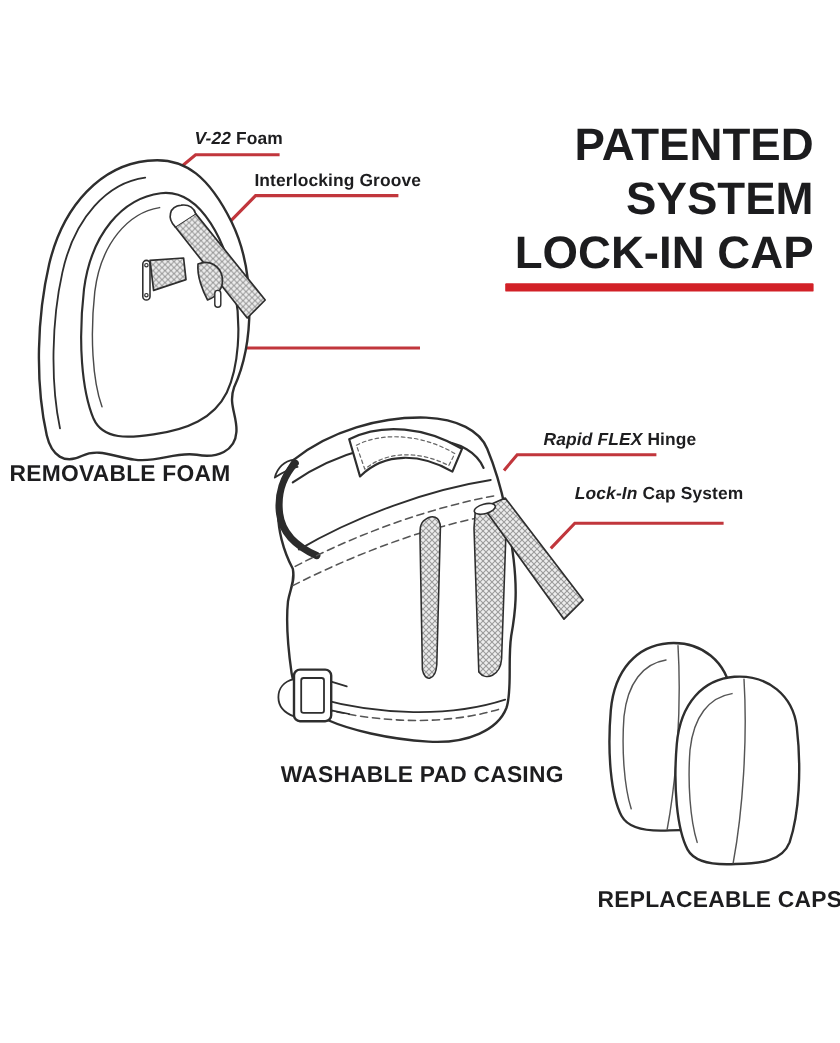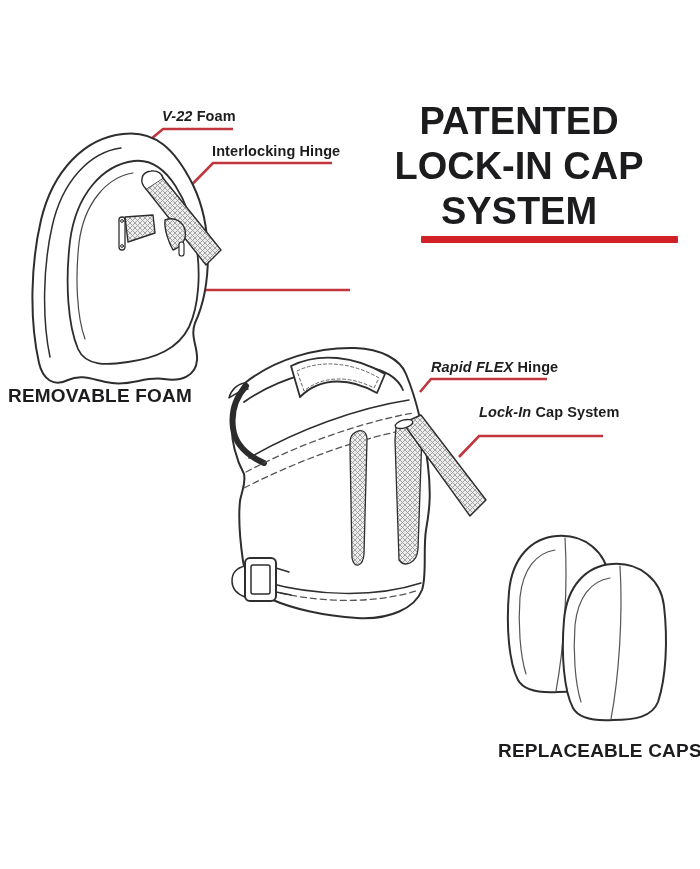--- a/index.html
+++ b/index.html
@@ -2,21 +2,21 @@
 <html><head>
 <meta charset="utf-8">
 <style>
   html,body{margin:0;padding:0;background:#fff;}
   #page{
     position:relative;width:700px;height:869px;background:#ffffff;overflow:hidden;
     font-family:"Liberation Sans", sans-serif;color:#1c1c1e;
   }
   .abs{position:absolute;}
   #title{
-    left:360px;top:99px;width:318px;text-align:center;
+    left:360px;top:99px;width:318px;text-align:right;
     font-size:38px;line-height:45px;font-weight:bold;color:#1c1c1e;
     letter-spacing:0px;
   }
   #title-underline{
     left:421px;top:236px;width:257px;height:7px;background:#d22127;border-radius:1px;
   }
   .callout{
     font-size:14.5px;font-weight:bold;color:#1d1d1f;white-space:nowrap;letter-spacing:0.1px;
   }
   .callout .em{font-style:italic;}
@@ -108,34 +108,35 @@
       <path stroke-width="1.2" stroke="#555555" d="M70,10 C73,60 69,120 61,163"></path>
       <path fill="#ffffff" d="M117,36 C145,34 166,52 169,78 C173,113 171,150 163,174 C157,189 140,192 118,192
            C101,193 84,191 78,180 C69,163 66,127 69,92 C72,58 91,38 117,36 Z"></path>
       <path stroke-width="1.2" stroke="#555555" d="M115,50 C96,53 83,69 80,97 C78,124 80,155 86,174"></path>
       <path stroke-width="1.2" stroke="#555555" d="M125,38 C128,88 124,148 116,191"></path>
     </g>
   </svg>
 
   <div id="title" class="abs">
     <div>PATENTED</div>
+    <div>SYSTEM</div>
     <div>LOCK-IN CAP</div>
-    <div>SYSTEM</div>
   </div>
   <div id="title-underline" class="abs"></div>
 
   <div class="abs callout" style="left:162px;top:108px;">
     <span class="em">V-22</span><span> Foam</span>
   </div>
   <div class="abs callout" style="left:212px;top:143px;">
-    <span class="em"></span><span>Interlocking Hinge</span>
+    <span class="em"></span><span>Interlocking Groove</span>
   </div>
-  <div class="abs callout" style="left:431px;top:359px;">
+  <div class="abs callout" style="left:453px;top:359px;">
     <span class="em">Rapid FLEX</span><span> Hinge</span>
   </div>
   <div class="abs callout" style="left:479px;top:404px;">
     <span class="em">Lock-In</span><span> Cap System</span>
   </div>
 
   <div class="abs caption" style="left:8px;top:385px;">REMOVABLE FOAM</div>
+  <div class="abs caption" style="left:234px;top:636px;">WASHABLE PAD CASING</div>
   <div class="abs caption" style="left:498px;top:740px;">REPLACEABLE CAPS</div>
 
 </div>
 
 </body></html>

